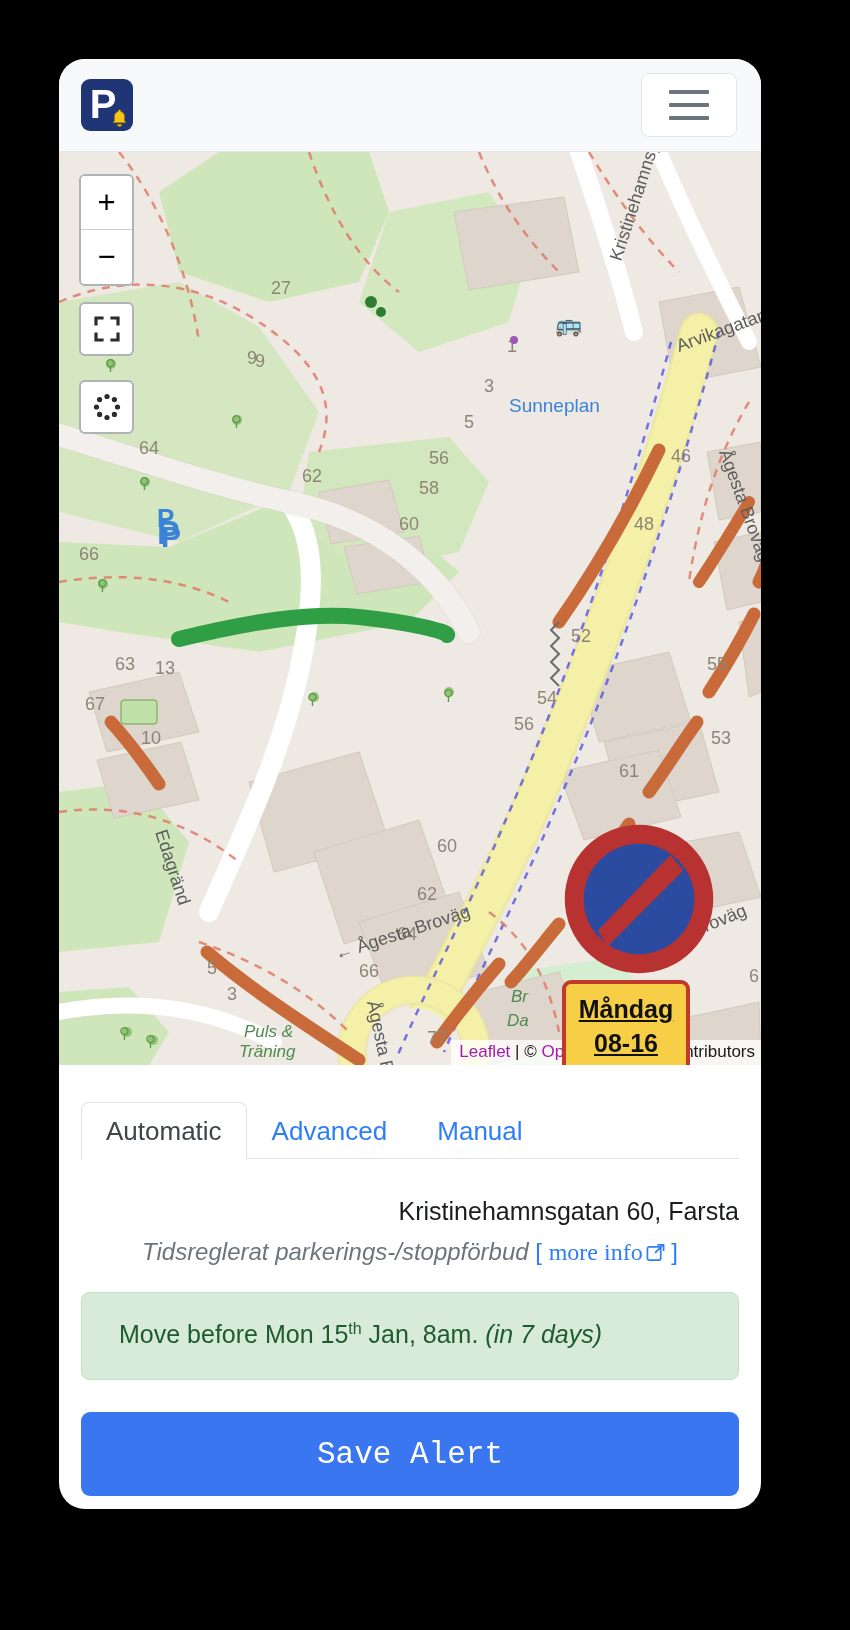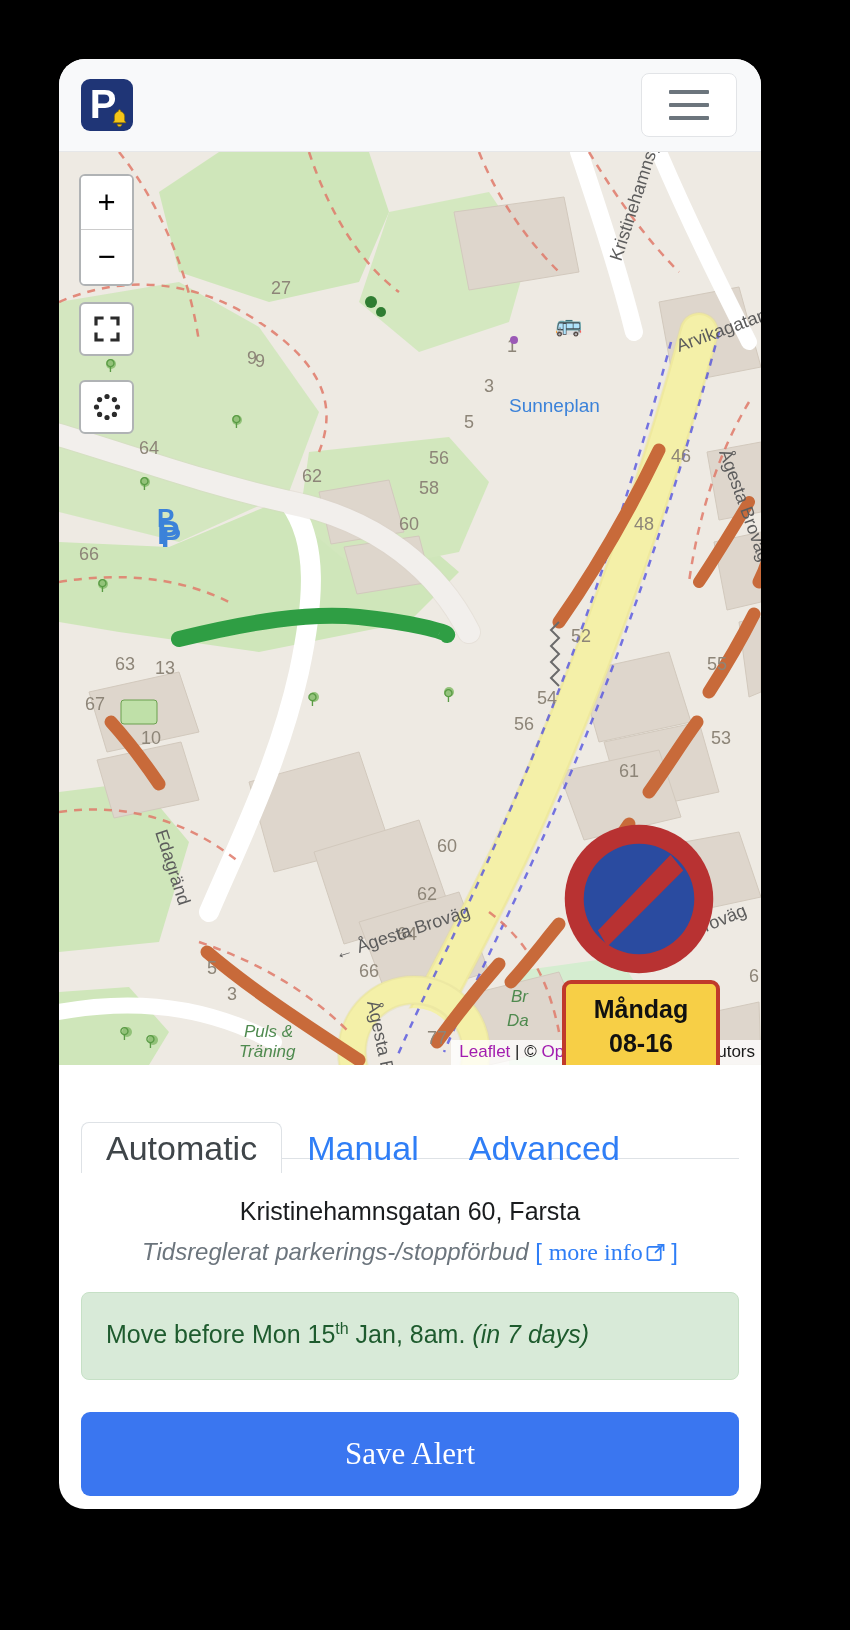--- a/index.html
+++ b/index.html
@@ -138,53 +138,53 @@
     background: #f7cf46;
     border: 4px solid #c0392b;
     border-radius: 9px;
     color: #111;
     font-weight: bold;
     text-align: center;
     font-family: "Liberation Sans", sans-serif;
   }
   #sign-badge-time {
     left: 503px; top: 828px;
-    width: 158px; padding: 9px 4px 12px;
-    font-size: 25px; line-height: 1.35;
+    width: 128px; padding: 9px 4px 12px;
+    font-size: 25px; line-height: 1.35; text-decoration: underline;
   }
 
   
   #panel { padding: 26px 22px 0; }
 
   #tabs {
     display: flex;
     align-items: flex-end;
     border-bottom: 1px solid #dee2e6;
     height: 68px;
   }
   .tab {
-    font-size: 34px;
-    padding: 8px 24px;
+    font-size: 26px;
+    padding: 15px 24px;
     cursor: pointer;
     color: #2f7ef6;
     border: 1px solid transparent;
     border-bottom: none;
     border-radius: 8px 8px 0 0;
     line-height: 1;
     position: relative;
-    top: 15px;
+    top: 1px;
   }
   .tab.active {
     color: #3f4549;
     background: #fff;
     border-color: #dee2e6 #dee2e6 #fff;
   }
 
   #address {
-    text-align: center;
+    text-align: right;
     font-size: 25px;
     color: #1a1c1e;
     margin-top: 38px;
   }
   #restriction-line {
     text-align: center;
     font-size: 24px;
     margin-top: 12px;
     color: #6c757d;
   }
@@ -200,37 +200,37 @@
     display: inline-block;
     vertical-align: -2px;
     margin-left: 3px;
   }
 
   #alert-box {
     margin-top: 26px;
     background: #d8ead8;
     border: 1px solid #c6e0c6;
     border-radius: 8px;
-    padding: 27px 24px 30px;
+    padding: 27px 37px 30px;
     font-size: 25px;
     color: #1e5b2e;
   }
   #alert-box sup { font-size: 16px; vertical-align: super; }
   #alert-relative { font-style: italic; }
 
   #save-button {
     margin: 32px 0 0;
     width: 100%;
     height: 84px;
     background: #3a76f0;
     color: #fff;
     border: none;
     border-radius: 9px;
     font-size: 31px;
-    font-family: Liberation Serif, serif;
+    font-family: Liberation Mono, monospace;
     cursor: pointer;
   }
 </style>
 </head>
 <body>
 
 <div id="phone-frame">
 
   <div id="app-header">
     <div id="app-logo">
@@ -491,22 +491,22 @@
 
     <div id="map-attribution">
       <a href="#">Leaflet</a><span> | </span><span>© </span><a href="#">OpenStreetMap</a><span> contributors</span>
     </div>
   </div>
 
   <div id="panel">
 
     <div id="tabs">
       <div class="tab active">Automatic</div>
+      <div class="tab">Advanced</div>
       <div class="tab">Manual</div>
-      <div class="tab">Advanced</div>
     </div>
 
     <div id="address">Kristinehamnsgatan 60, Farsta</div>
 
     <div id="restriction-line">
       <span id="restriction-text">Tidsreglerat parkerings-/stoppförbud</span>
       <span style="color:#2f7ef6">[ </span><a id="more-info-link" href="#"><span>more info</span><svg class="ext-icon" width="19" height="19" viewBox="0 0 20 20">
             <rect x="1.5" y="4" width="14" height="14" rx="2" fill="none" stroke="#2f7ef6" stroke-width="1.8"></rect>
             <path d="M9.5 10.5 L18 2" stroke="#2f7ef6" stroke-width="1.8" fill="none"></path>
             <path d="M12 2 L18.5 2 L18.5 8.5" stroke="#2f7ef6" stroke-width="1.8" fill="none"></path>

